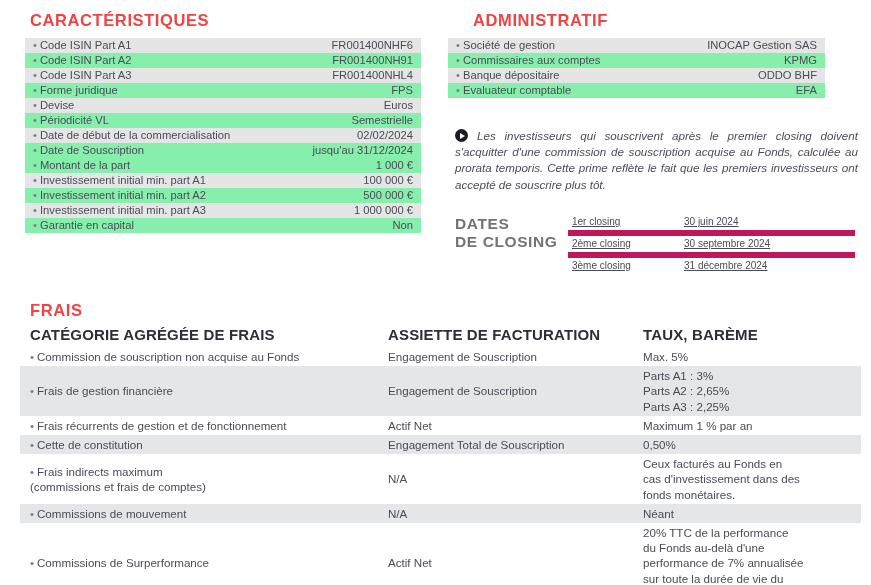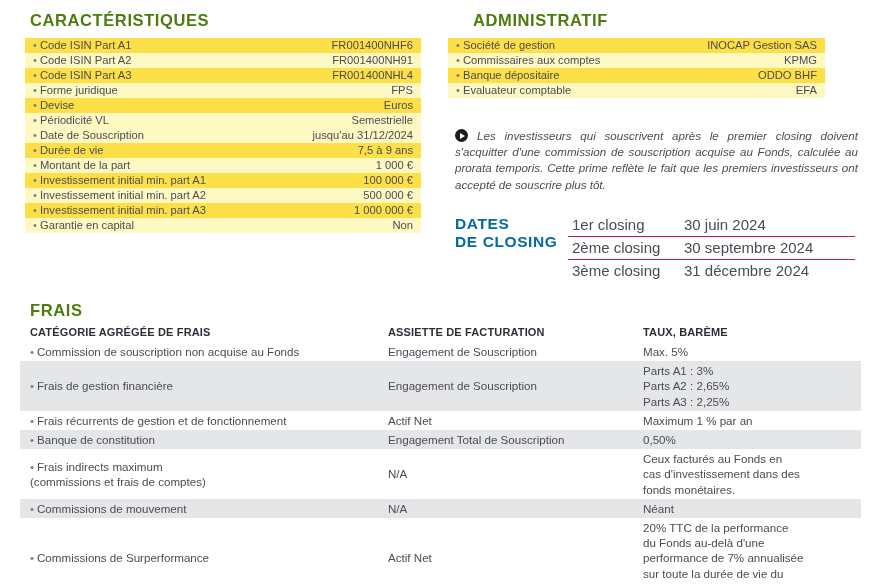--- a/index.html
+++ b/index.html
@@ -15,28 +15,28 @@
     color: #3a3a44;
     overflow: hidden;
   }
   .abs { position: absolute; }
 
   
   .section-title {
     font-size: 16.5px;
     font-weight: bold;
     letter-spacing: 0.6px;
-    color: #4d7c0f;
+    color: #ef4444;
   }
 
   
   .kv-table { width: 100%; border-collapse: collapse; }
   .kv-table tr { height: 15px; }
-  .kv-table tr.odd  { background: #fde047; }
-  .kv-table tr.even { background: #fef9c3; }
+  .kv-table tr.odd  { background: #e5e5e5; }
+  .kv-table tr.even { background: #86efac; }
   .kv-table td {
     padding: 0 8px;
     font-size: 11.2px;
     line-height: 15px;
     color: #4b4b56;
     white-space: nowrap;
     vertical-align: middle;
   }
   .kv-table td.k { text-align: left; }
   .kv-table td.v { text-align: right; }
@@ -90,36 +90,37 @@
     border-bottom: 3px solid transparent;
     border-left: 5px solid #ffffff;
   }
 
   
   .closing-label {
     font-size: 15.5px;
     font-weight: bold;
     letter-spacing: 0.6px;
     line-height: 18px;
-    color: #0369a1;
+    color: #737373;
   }
   .closing-table { border-collapse: collapse; width: 287px; }
   .closing-table td {
-    font-size: 15px;
+    font-size: 10px;
     color: #4b4b56;
     padding: 2px 0 3px 4px;
     vertical-align: middle;
-  }
-  .closing-table tr.rule td { border-top: 1px solid #be185d; }
+    text-decoration: underline;
+  }
+  .closing-table tr.rule td { border-top: 6px solid #be185d; }
   .closing-table td.c1 { width: 108px; }
 
   
   .frais-table { border-collapse: collapse; width: 841px; table-layout: fixed; }
   .frais-table th {
-    font-size: 11px;
+    font-size: 15px;
     font-weight: bold;
     letter-spacing: 0.15px;
     text-align: left;
     color: #2e2e38;
     padding: 0 0 4px 0;
     font-family: "Liberation Sans", sans-serif;
   }
   .frais-table td {
     font-size: 11.6px;
     line-height: 15.2px;
@@ -160,27 +161,27 @@
         <td class="v">FPS</td>
       </tr>
       <tr class="odd">
         <td class="k"><span class="bullet-dot">•</span><span>Devise</span></td>
         <td class="v">Euros</td>
       </tr>
       <tr class="even">
         <td class="k"><span class="bullet-dot">•</span><span>Périodicité VL</span></td>
         <td class="v">Semestrielle</td>
       </tr>
+      <tr class="odd">
+        <td class="k"><span class="bullet-dot">•</span><span>Date de début de la commercialisation</span></td>
+        <td class="v">02/02/2024</td>
+      </tr>
       <tr class="even">
         <td class="k"><span class="bullet-dot">•</span><span>Date de Souscription</span></td>
         <td class="v">jusqu'au 31/12/2024</td>
-      </tr>
-      <tr class="odd">
-        <td class="k"><span class="bullet-dot">•</span><span>Durée de vie</span></td>
-        <td class="v">7,5 à 9 ans</td>
       </tr>
       <tr class="even">
         <td class="k"><span class="bullet-dot">•</span><span>Montant de la part</span></td>
         <td class="v">1 000 €</td>
       </tr>
       <tr class="odd">
         <td class="k"><span class="bullet-dot">•</span><span>Investissement initial min. part A1</span></td>
         <td class="v">100 000 €</td>
       </tr>
       <tr class="even">
@@ -275,21 +276,21 @@
         <td class="c-taux" style="white-space:pre-line">Parts A1 : 3%
 Parts A2 : 2,65%
 Parts A3 : 2,25%</td>
       </tr>
       <tr class="even">
         <td class="c-cat"><span class="bullet-dot">•</span><span>Frais récurrents de gestion et de fonctionnement</span></td>
         <td class="c-ass">Actif Net</td>
         <td class="c-taux" style="white-space:pre-line">Maximum 1 % par an</td>
       </tr>
       <tr class="odd">
-        <td class="c-cat"><span class="bullet-dot">•</span><span>Banque de constitution</span></td>
+        <td class="c-cat"><span class="bullet-dot">•</span><span>Cette de constitution</span></td>
         <td class="c-ass">Engagement Total de Souscription</td>
         <td class="c-taux" style="white-space:pre-line">0,50%</td>
       </tr>
       <tr class="even">
         <td class="c-cat"><span class="bullet-dot">•</span><span>Frais indirects maximum</span><span class="cat-line2">(commissions et frais de comptes)</span></td>
         <td class="c-ass">N/A</td>
         <td class="c-taux" style="white-space:pre-line">Ceux facturés au Fonds en
 cas d'investissement dans des
 fonds monétaires.</td>
       </tr>

